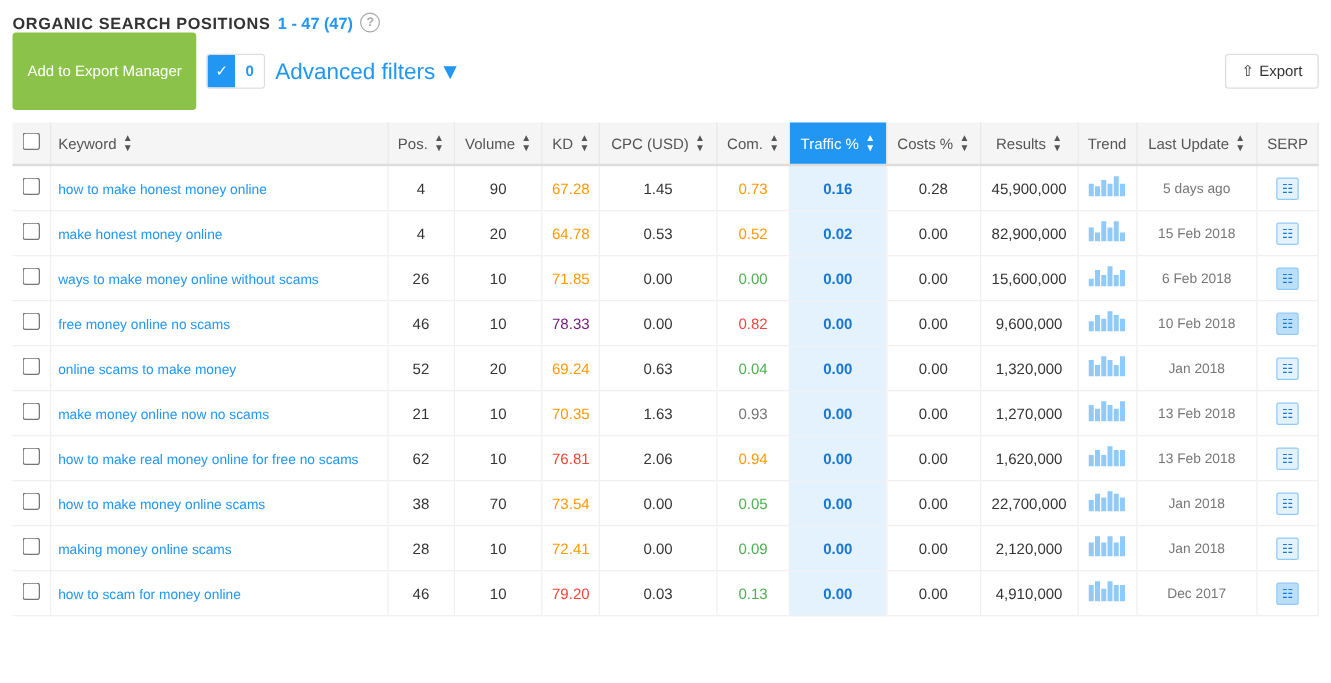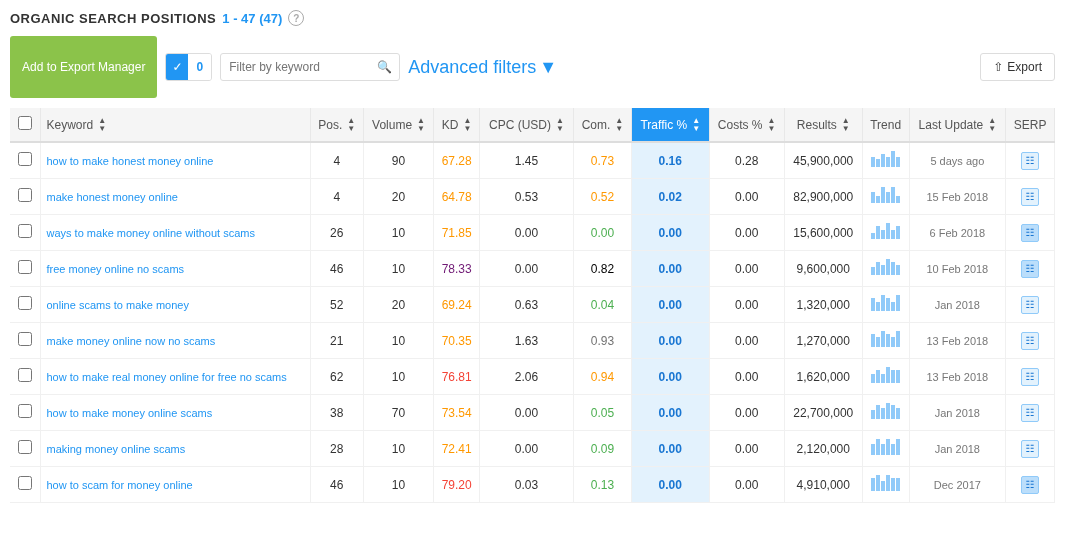--- a/index.html
+++ b/index.html
@@ -1,19 +1,19 @@
 <!DOCTYPE html>
 <html><head>
   <meta charset="utf-8">
   <style>
     * { box-sizing: border-box; margin: 0; padding: 0; }
     body { font-family: Arial, sans-serif; font-size: 12px; background: #fff; color: #333; }
     .page { width: 1065px; padding: 10px; }
     
-    .page-title { font-size: 13px; font-weight: bold; color: #333; margin-bottom: 10px; display: flex; align-items: center; gap: 6px; }
+    .page-title { font-size: 13px; font-weight: bold; color: #333; display: flex; align-items: center; gap: 6px; }
     .info-icon { display: inline-flex; align-items: center; justify-content: center; width: 16px; height: 16px; border-radius: 50%; border: 1px solid #aaa; color: #aaa; font-size: 10px; cursor: pointer; }
     
     .toolbar { display: flex; align-items: center; gap: 8px; margin-bottom: 10px; }
     .btn-add { background: #8bc34a; color: #fff; border: none; padding: 24px 12px; border-radius: 3px; font-size: 12px; cursor: pointer; white-space: nowrap; }
     .btn-check-badge { display: flex; align-items: center; border: 1px solid #ddd; border-radius: 3px; overflow: hidden; height: 28px; }
     .btn-check-badge .check-part { background: #2196f3; color: #fff; padding: 0 6px; height: 100%; display: flex; align-items: center; font-size: 12px; }
     .btn-check-badge .badge-part { background: #fff; color: #2196f3; padding: 0 8px; height: 100%; display: flex; align-items: center; font-size: 12px; font-weight: bold; }
     .filter-input-wrap { position: relative; }
     .filter-input { border: 1px solid #ddd; border-radius: 3px; padding: 5px 28px 5px 8px; font-size: 12px; width: 180px; height: 28px; color: #999; }
     .filter-input-icon { position: absolute; right: 8px; top: 50%; transform: translateY(-50%); color: #999; font-size: 12px; }
@@ -61,24 +61,20 @@
     <span style="color:#2196f3;">1 - 47 (47)</span>
     <span class="info-icon">?</span>
   </div>
 
   <div class="toolbar">
     <button class="btn-add">Add to Export Manager</button>
     <div class="btn-check-badge">
       <span class="check-part">✓</span>
       <span class="badge-part">0</span>
     </div>
-    <div class="filter-input-wrap">
-      <input class="filter-input" type="text" placeholder="Filter by keyword" style="">
-      <span class="filter-input-icon">🔍</span>
-    </div>
     <div class="advanced-filters">
       <span>Advanced filters</span>
       <span>▼</span>
     </div>
     <button class="btn-export">
       <span>⇧</span>
       <span>Export</span>
     </button>
   </div>
 
@@ -253,21 +249,21 @@
           <td class="last-update-val">6 Feb 2018</td>
           <td><span class="serp-icon" style="background:#bbdefb;">☷</span></td>
         </tr>
         <tr>
           <td><input type="checkbox" class="checkbox" style=""></td>
           <td class="keyword-col"><a href="#">free money online no scams</a></td>
           <td class="pos-val">46</td>
           <td class="vol-val">10</td>
           <td style="color:#701a75;">78.33</td>
           <td class="cpc-val">0.00</td>
-          <td style="color:#000000;">0.82</td>
+          <td style="color:#ef4444;">0.82</td>
           <td class="traffic-col">0.00</td>
           <td class="costs-val">0.00</td>
           <td class="results-val">9,600,000</td>
           <td><div class="trend-bar">
               <span style="height:8px;"></span>
               <span style="height:13px;"></span>
               <span style="height:10px;"></span>
               <span style="height:16px;"></span>
               <span style="height:13px;"></span>
               <span style="height:10px;"></span>

